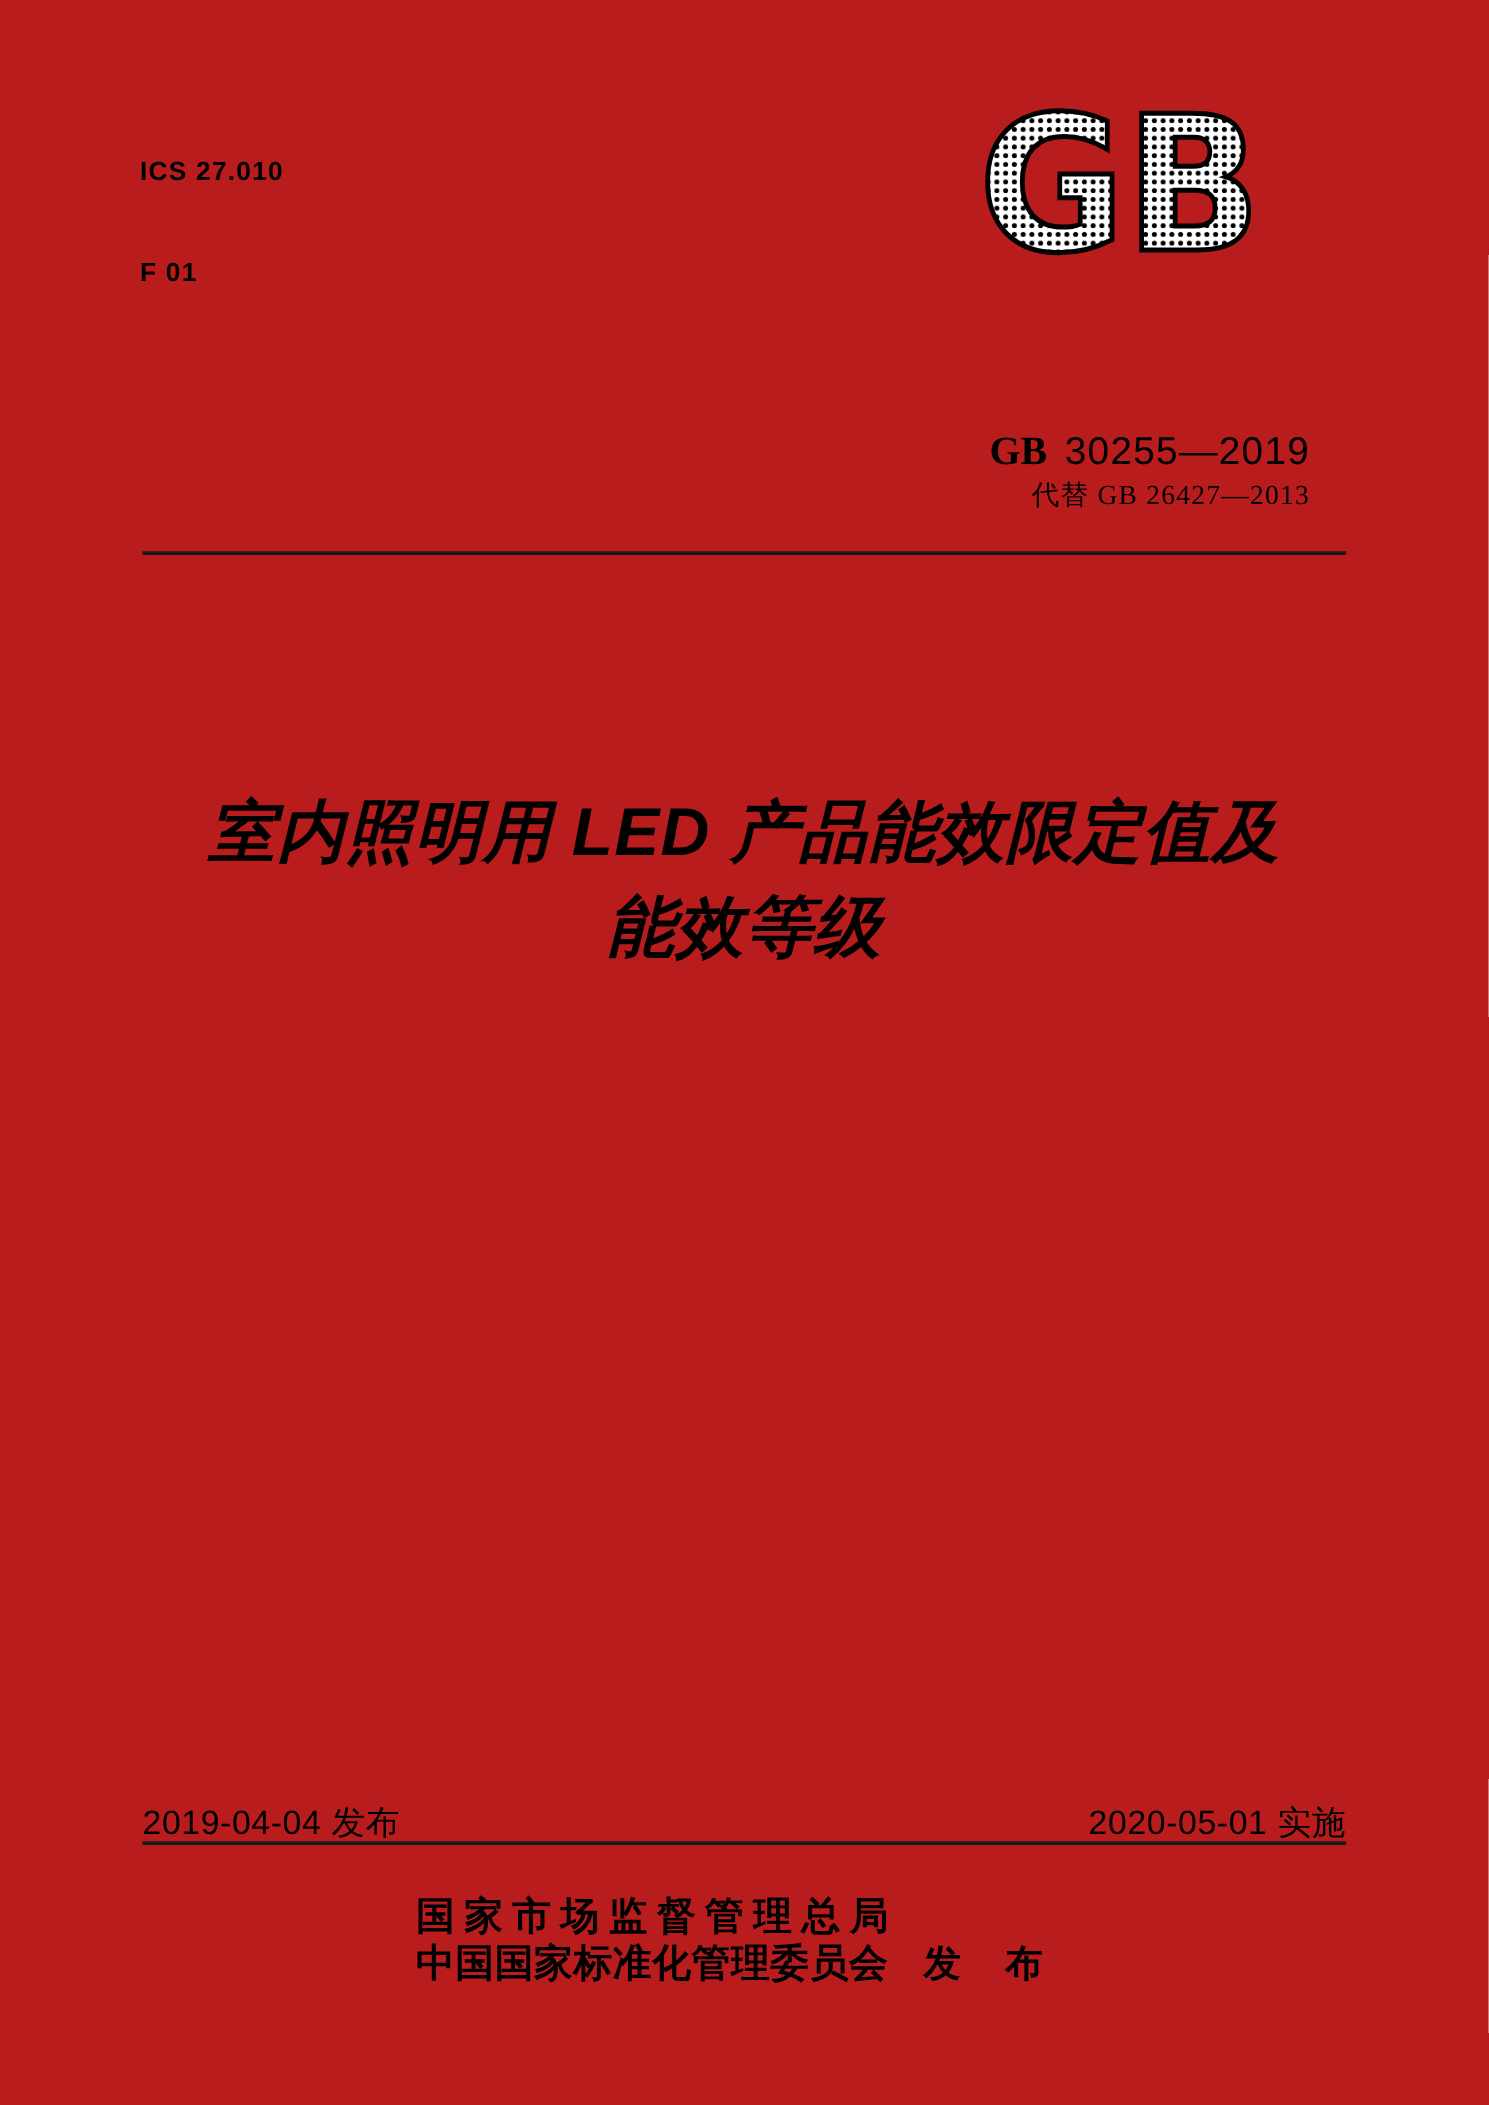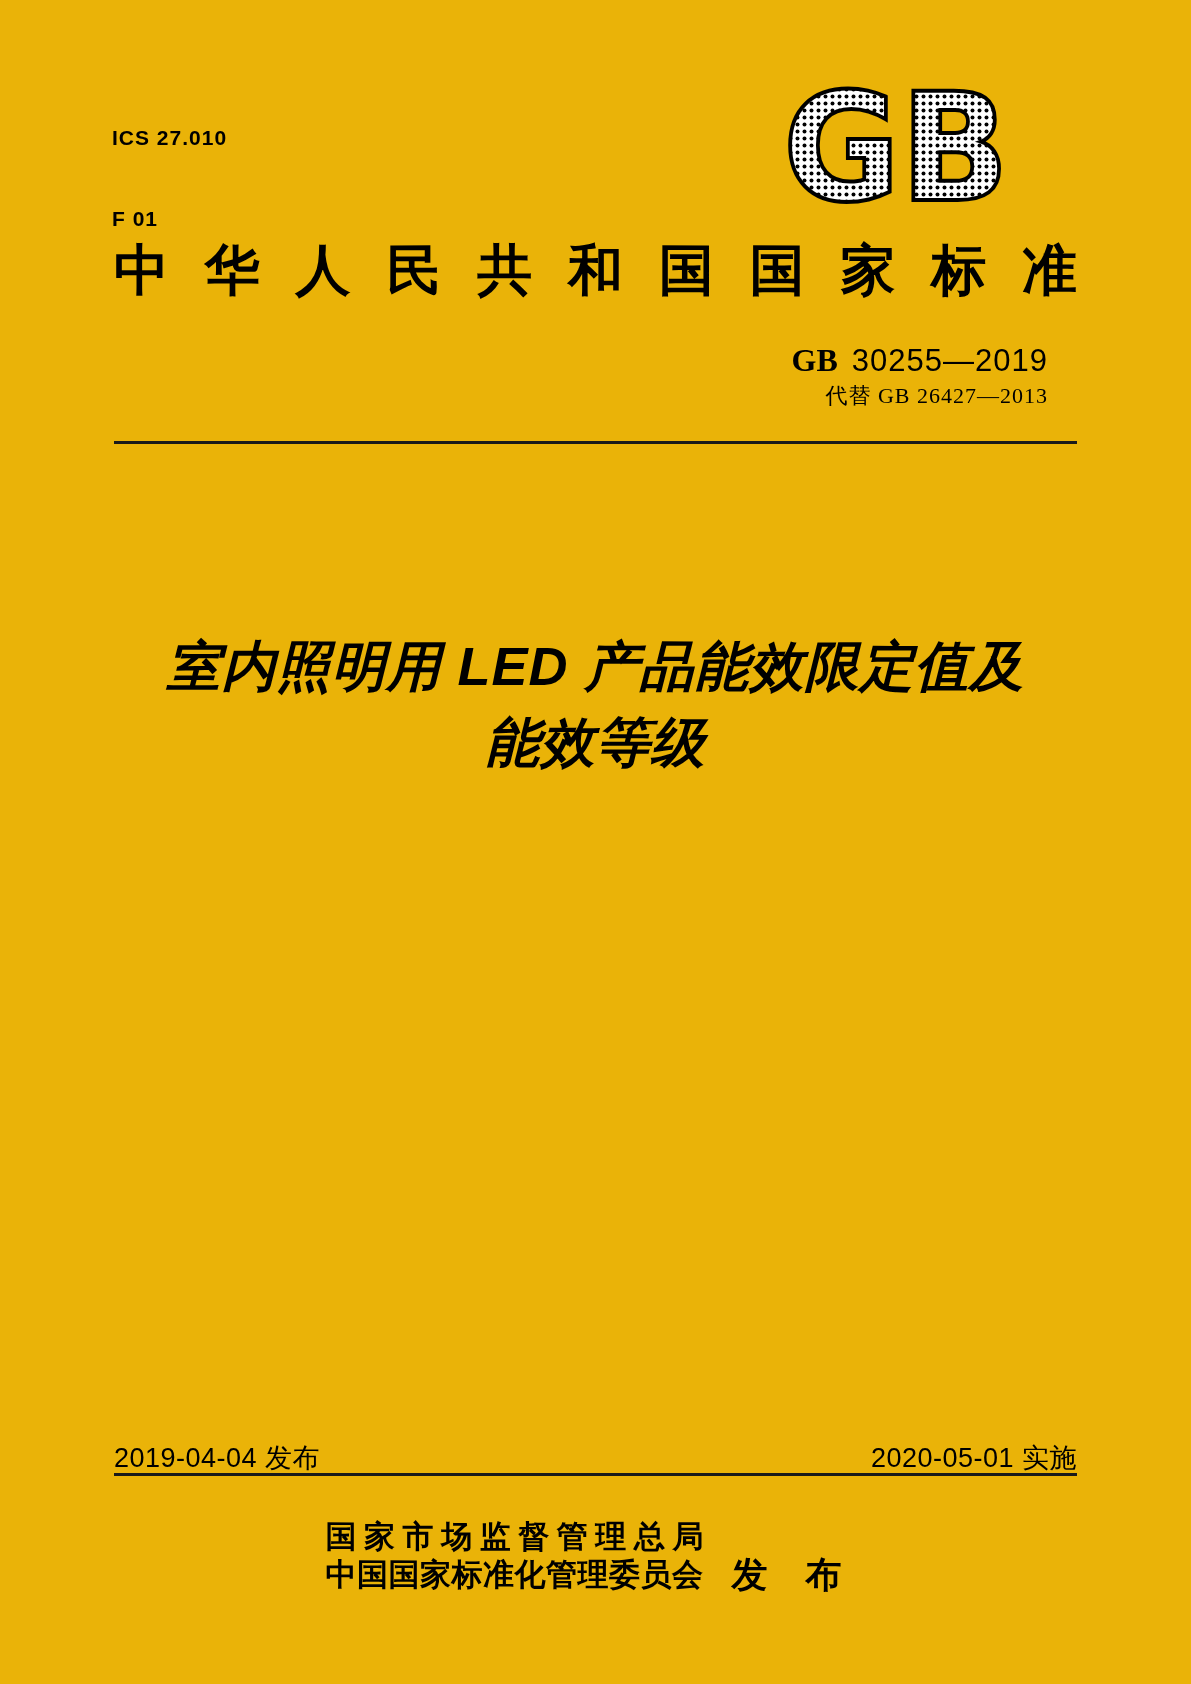--- a/index.html
+++ b/index.html
@@ -3,21 +3,21 @@
 <meta charset="utf-8">
 <style>
   * { margin: 0; padding: 0; box-sizing: border-box; }
   html, body { background: #ffffff; }
   body { font-family: "Liberation Serif", serif; color: #000; }
 
   .page {
     position: relative;
     width: 1191px;
     height: 1684px;
-    background: #eab308;
+    background: #b91c1c;
     overflow: hidden;
     margin: 0 auto;
   }
 
   
   .ics {
     position: absolute;
     left: 112px;
     top: 70px;
     font-family: "Liberation Sans", sans-serif;
@@ -155,23 +155,23 @@
   .issuer-l1 {
     text-align: justify;
     text-align-last: justify;
     text-justify: inter-character;
   }
   .issuer-l2 {
     white-space: nowrap;
     letter-spacing: 0.5px;
   }
   .publish {
-    font-family: Liberation Sans, sans-serif;
-    font-weight: bold;
-    font-size: 36px;
+    font-family: Liberation Serif, serif;
+    font-weight: bold;
+    font-size: 30px;
     letter-spacing: 14px;
     margin-top: 39px;
     white-space: pre;
   }
 </style>
 </head>
 <body>
 
 <div class="page">
 
@@ -185,21 +185,20 @@
       <defs>
         <pattern id="halftone" width="7" height="7" patternUnits="userSpaceOnUse">
           <rect width="7" height="7" fill="#ffffff"></rect>
           <circle cx="3.5" cy="3.5" r="2" fill="#000000"></circle>
         </pattern>
       </defs>
       <text x="116" y="114" text-anchor="middle" textLength="226" lengthAdjust="spacingAndGlyphs" font-family="DejaVu Sans, sans-serif" font-size="150" font-weight="bold" fill="url(#halftone)" stroke="#000000" stroke-width="4">GB</text>
     </svg>
   </div>
 
-  <h1 class="nat-title">中华人民共和国国家标准</h1>
 
   <div class="code-block">
     <div class="code-line">
       <span class="code-gb">GB</span>
       <span class="code-num">30255—2019</span>
     </div>
     <div class="replaces">代替 GB 26427—2013</div>
   </div>
 
   <div class="rule rule-top"></div>

